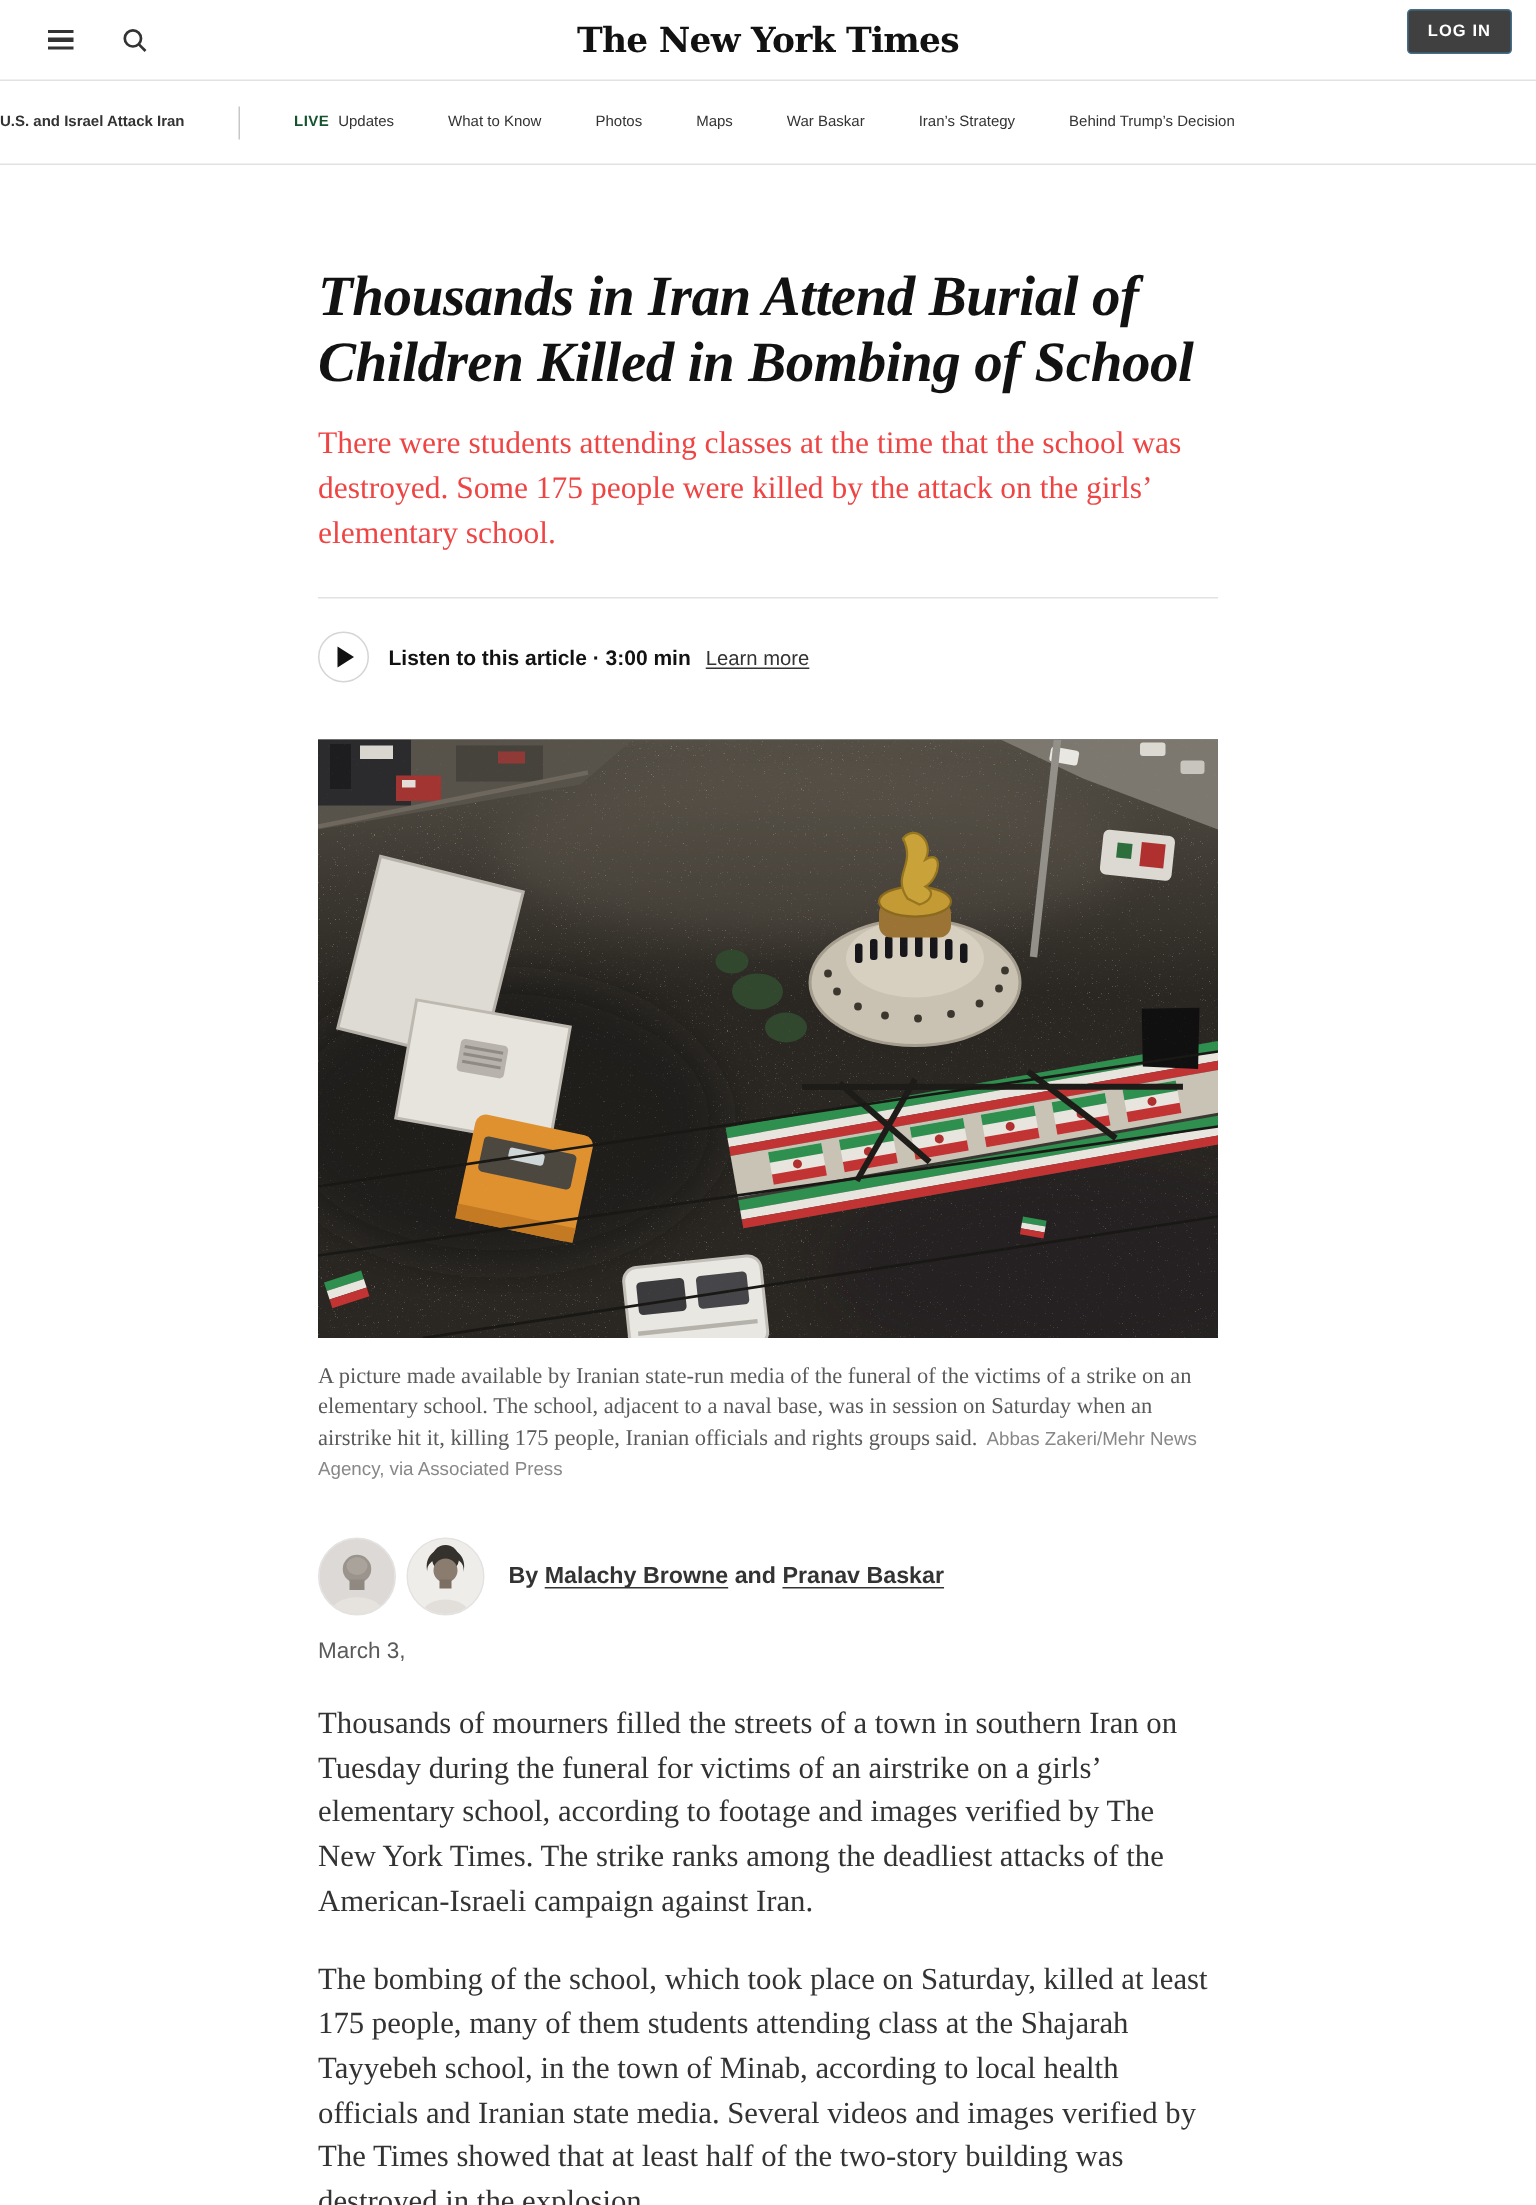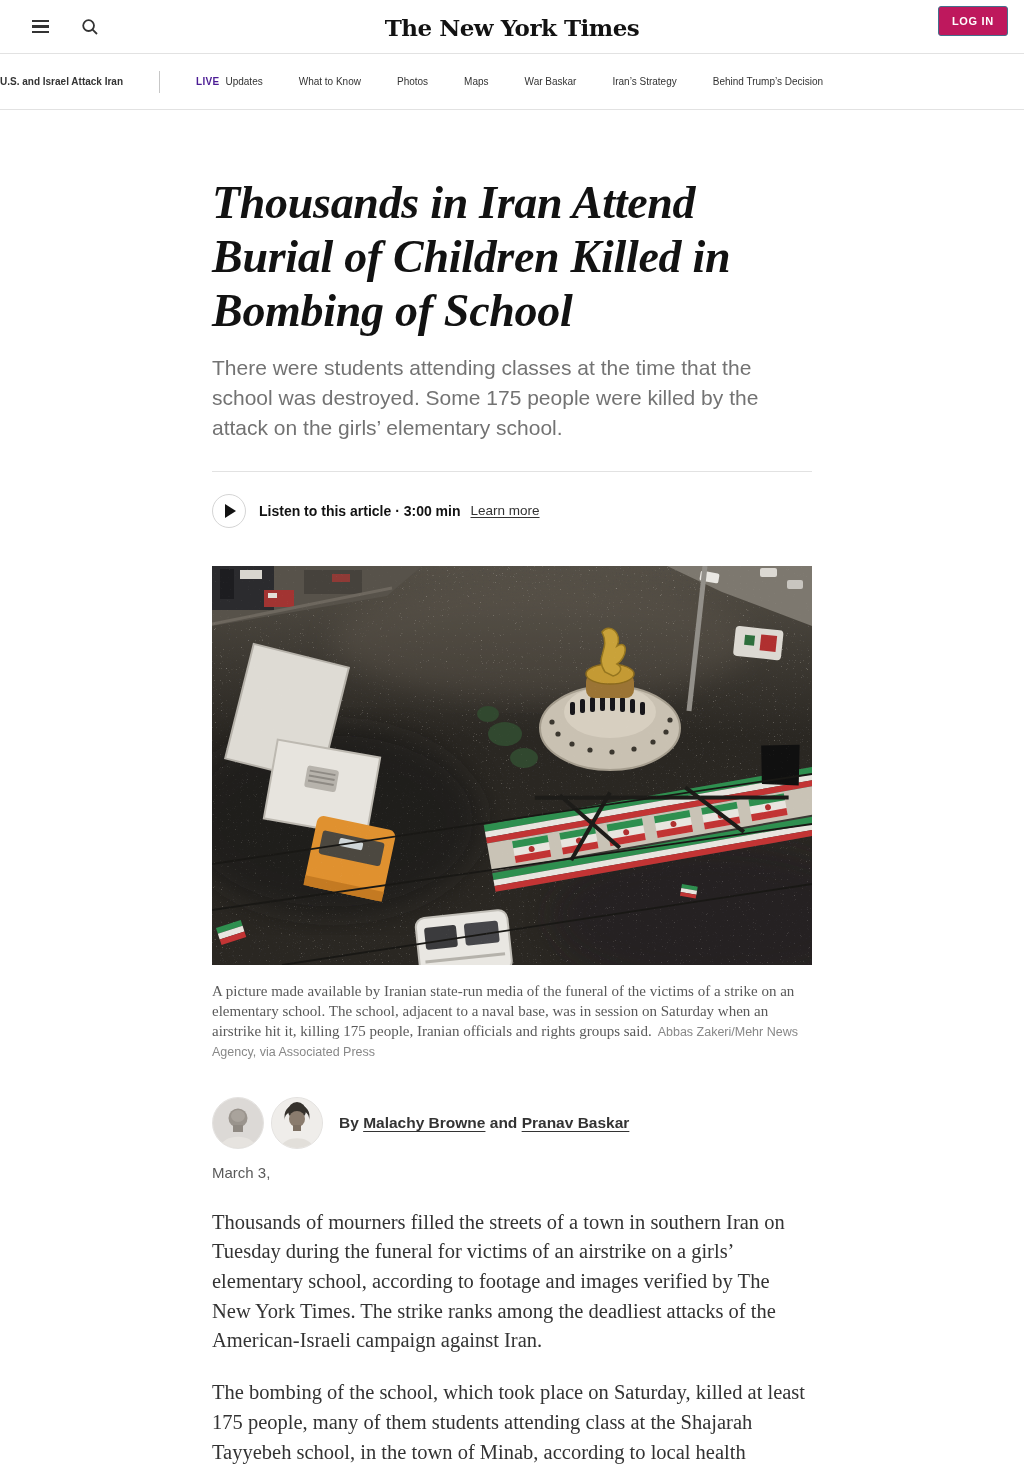--- a/index.html
+++ b/index.html
@@ -17,46 +17,46 @@
   .icon-btn { background:none; border:none; padding:4px; cursor:pointer; display:flex; align-items:center; }
   .hamburger { display:flex; flex-direction:column; gap:3px; }
   .hamburger span { display:block; width:17px; height:2.4px; background:#333; }
   .logo {
     position:absolute; left:50%; top:50%; transform:translate(-50%,-50%);
     font-family:"DejaVu Serif", serif; font-weight:700; font-size:23px;
     letter-spacing:-0.5px; color:#121212; white-space:nowrap;
   }
   .login-btn {
     position:absolute; right:16px; top:6px;
-    background:#be185d; border:1px solid #44708d; border-radius:3px;
+    background:#404040; border:1px solid #44708d; border-radius:3px;
     color:#fff; font-weight:700; font-size:11px; letter-spacing:0.7px;
     padding:8px 13px; cursor:pointer; font-family:"Liberation Sans",sans-serif;
   }
   
   .navbar {
     height:56px; border-bottom:1px solid #e2e2e2;
     display:flex; align-items:center; gap:36px;
     font-size:10px; color:#333; white-space:nowrap;
   }
   .navbar a { color:#333; text-decoration:none; cursor:pointer; }
   .section-title { font-weight:700; color:#121212; }
   .vdiv { width:1px; height:22px; background:#c7c7c7; }
   .live-item { display:inline-flex; align-items:center; gap:6px; }
-  .live { color:#4c1d95; font-weight:700; letter-spacing:0.3px; }
+  .live { color:#14532d; font-weight:700; letter-spacing:0.3px; }
   
   .container { width:600px; margin:0 auto; }
   .headline {
     margin:66px 0 0 0;
     font-family:"Liberation Serif", serif; font-style:italic; font-weight:700;
-    font-size:46px; line-height:1.17; letter-spacing:-0.3px; color:#121212;
+    font-size:38px; line-height:1.17; letter-spacing:-0.3px; color:#121212;
   }
   .subhead {
     margin:16px 0 0 0;
-    font-family:Liberation Sans, sans-serif; font-weight:400;
-    font-size:21px; line-height:1.42; color:#737373;
+    font-family:Liberation Serif, serif; font-weight:400;
+    font-size:21px; line-height:1.42; color:#ef4444;
   }
   .rule { border:none; border-top:1px solid #e2e2e2; margin:28px 0 0 0; }
   .listen { margin-top:22px; display:flex; align-items:center; }
   .play-btn {
     width:34px; height:34px; border-radius:50%; border:1px solid #d5d5d5;
     background:#fff; cursor:pointer; display:flex; align-items:center; justify-content:center;
   }
   .play-tri {
     width:0; height:0; margin-left:3px;
     border-left:11px solid #121212; border-top:7px solid transparent; border-bottom:7px solid transparent;

